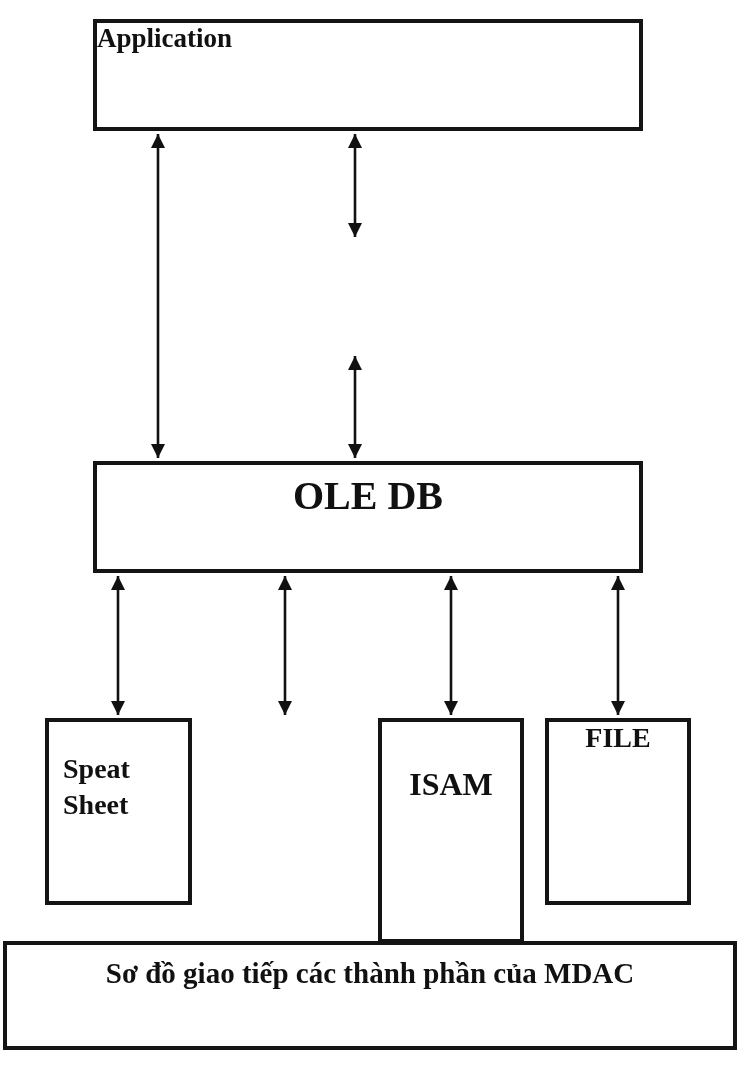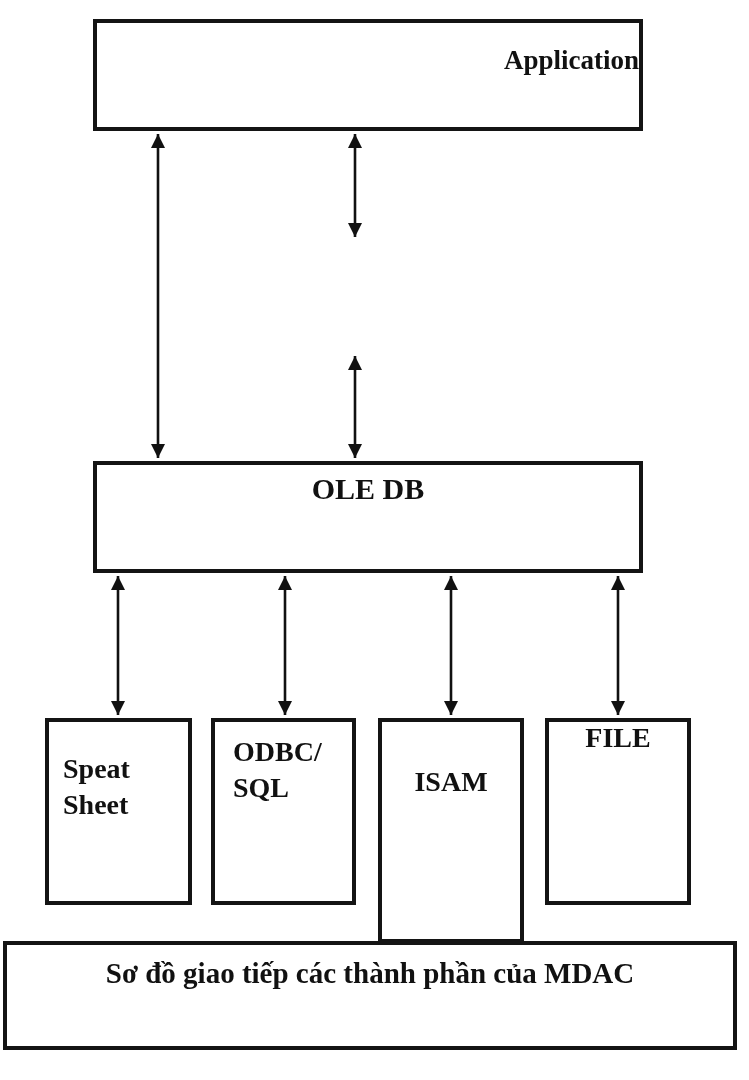--- a/index.html
+++ b/index.html
@@ -26,52 +26,52 @@
   }
   .box {
     position: absolute;
     box-sizing: border-box;
     border: 4px solid #141414;
     background: #ffffff;
     font-weight: bold;
   }
   .node-application {
     left: 93px; top: 19px; width: 550px; height: 112px;
-    text-align: right;
+    text-align: left;
     font-size: 27px;
-    padding-top: 22px;
+    padding-top: 0;
   }
   .node-ado {
     left: 213px; top: 240px; width: 286px; height: 113px;
     text-align: center;
     font-size: 26px;
     padding-top: 11px;
   }
   .node-oledb {
     left: 93px; top: 461px; width: 550px; height: 112px;
     text-align: center;
-    font-size: 30px;
+    font-size: 40px;
     padding-top: 7px;
   }
   .node-speat {
     left: 45px; top: 718px; width: 147px; height: 187px;
     font-size: 28px;
     line-height: 36px;
     padding: 29px 0 0 14px;
   }
   .node-speat .line2 { }
   .node-odbc {
     left: 211px; top: 718px; width: 145px; height: 187px;
     font-size: 28px;
     line-height: 36px;
     padding: 12px 0 0 18px;
   }
   .node-isam {
     left: 378px; top: 718px; width: 146px; height: 225px;
-    font-size: 28px;
+    font-size: 32px;
     text-align: center;
     padding-top: 44px;
   }
   .node-file {
     left: 545px; top: 718px; width: 146px; height: 187px;
     font-size: 28px;
     text-align: center;
   }
   .caption-box {
     left: 3px; top: 941px; width: 734px; height: 109px;
@@ -108,24 +108,20 @@
 
   <div class="box node-oledb">
     <span class="line">OLE DB</span>
   </div>
 
   <div class="box node-speat">
     <span class="line line1">Speat</span>
     <span class="line line2">Sheet</span>
   </div>
 
-  <div class="box node-odbc">
-    <span class="line line1">ODBC/</span>
-    <span class="line line2">SQL</span>
-  </div>
 
   <div class="box node-isam">
     <span class="line">ISAM</span>
   </div>
 
   <div class="box node-file">
     <span class="line">FILE</span>
   </div>
 
   <div class="box caption-box">

